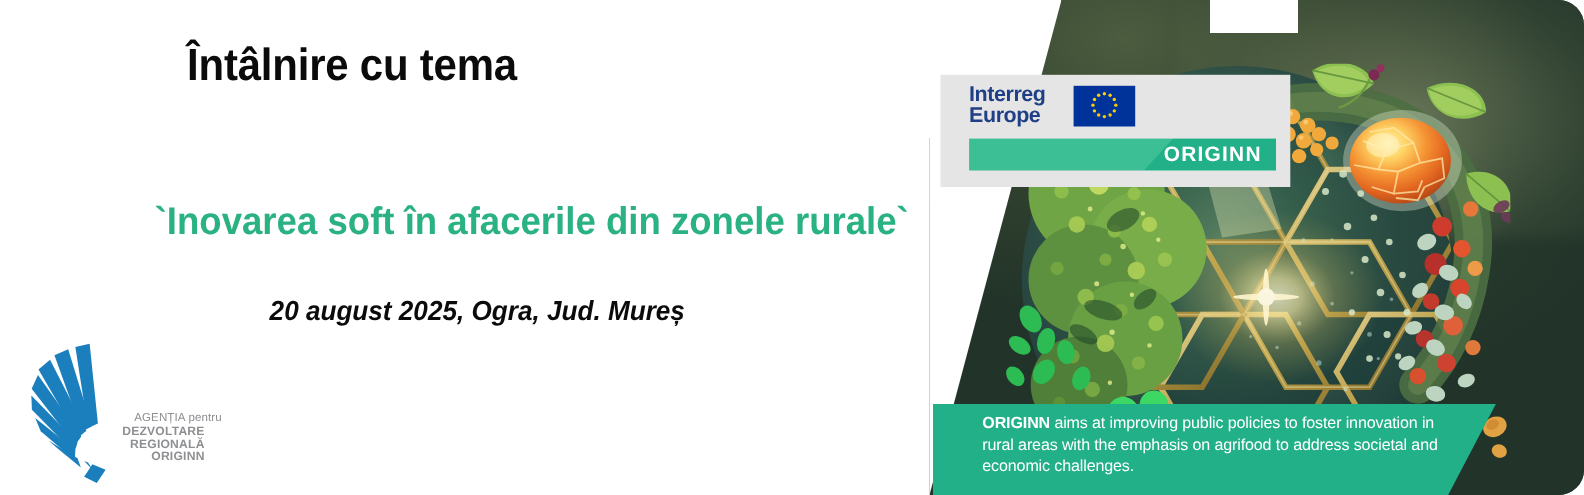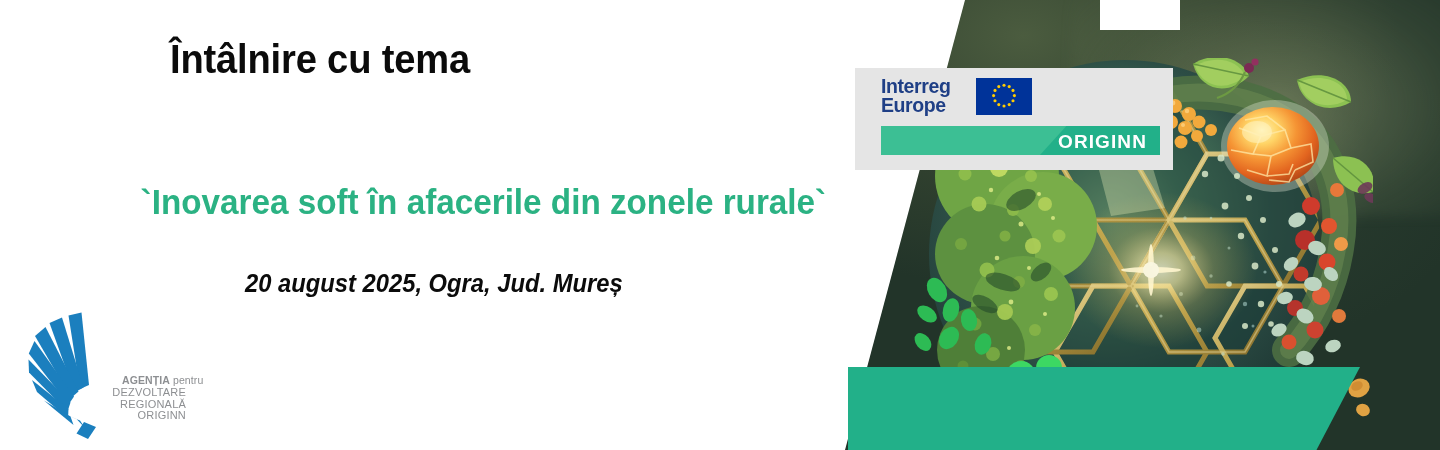--- a/index.html
+++ b/index.html
@@ -12,20 +12,21 @@
     font-family: "Liberation Sans", sans-serif;
     -webkit-font-smoothing: antialiased;
   }
 
   .slide {
     position: relative;
     width: 1440px;
     height: 450px;
     background: #ffffff;
     overflow: hidden;
+    border-radius: 23px;
   }
 
   
   .left-col {
     position: absolute;
     left: 0;
     top: 0;
     width: 845px;
     height: 450px;
   }
@@ -92,23 +93,23 @@
     left: 78px;
     top: 375px;
     width: 108px;
     text-align: right;
     color: #8d8f92;
     font-family: "Liberation Sans", sans-serif;
     line-height: 11.8px;
   }
   .adr-line { display: block; white-space: nowrap; }
   .adr-l1 { font-size: 10.5px; letter-spacing: .1px; }
-  .adr-l1 b { font-weight: bold; color: #8d8f92; margin-left: 44px; }
+  .adr-l1 b { font-weight: normal; color: #8d8f92; margin-left: 44px; }
   .adr-l1 i { font-style: normal; font-weight: normal; }
-  .adr-l2, .adr-l3, .adr-l4 { font-size: 11px; font-weight: normal; letter-spacing: .2px; }
+  .adr-l2, .adr-l3, .adr-l4 { font-size: 11px; font-weight: bold; letter-spacing: .2px; }
 
   
   .img-panel {
     position: absolute;
     left: 845px;
     top: 0;
     width: 595px;
     height: 450px;
     overflow: hidden;
     background: #ffffff;
@@ -648,15 +649,16 @@
       </div>
 
       <div class="originn-bar">
         <div class="originn-bar-dark"></div>
         <div class="originn-label">ORIGINN</div>
       </div>
     </div>
     <div class="logo-card-wedge"></div>
 
     <div class="info-banner"></div>
+    <div class="info-text"><b>ORIGINN</b><span> aims at improving public policies to foster innovation in rural areas with the emphasis on agrifood to address societal and economic challenges.</span></div>
 
   </div>
 </div>
 
 </body></html>

